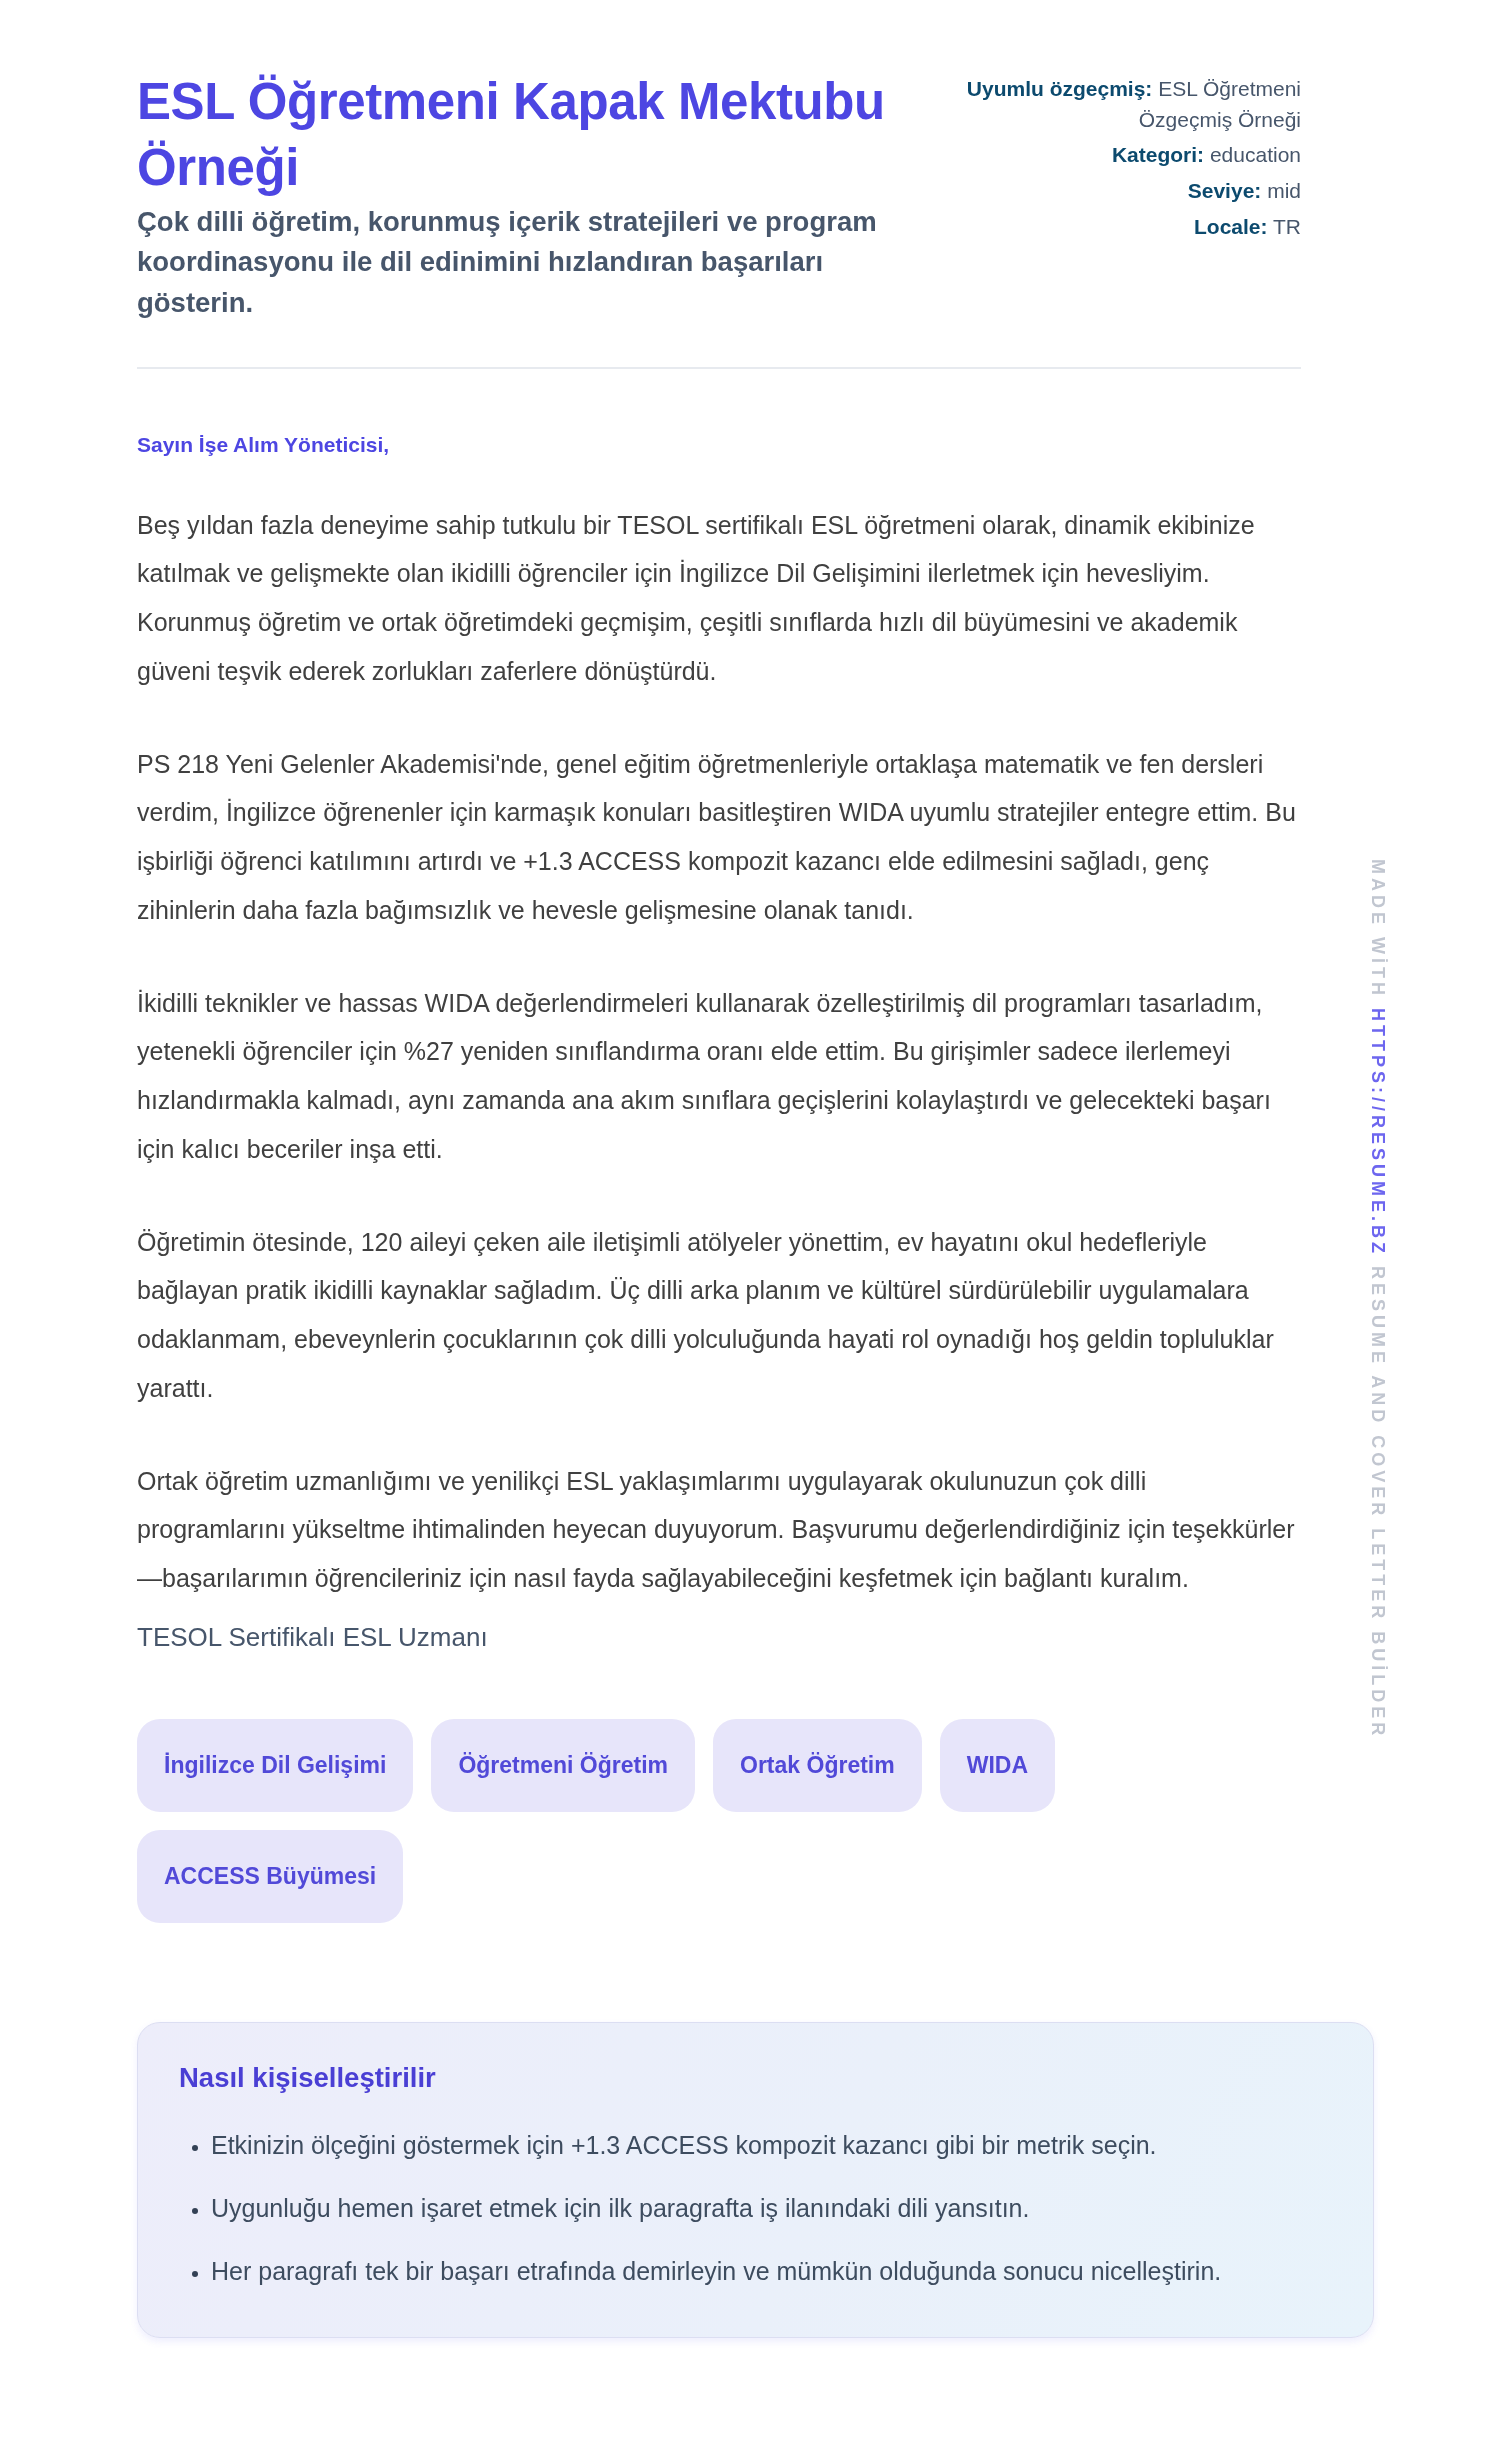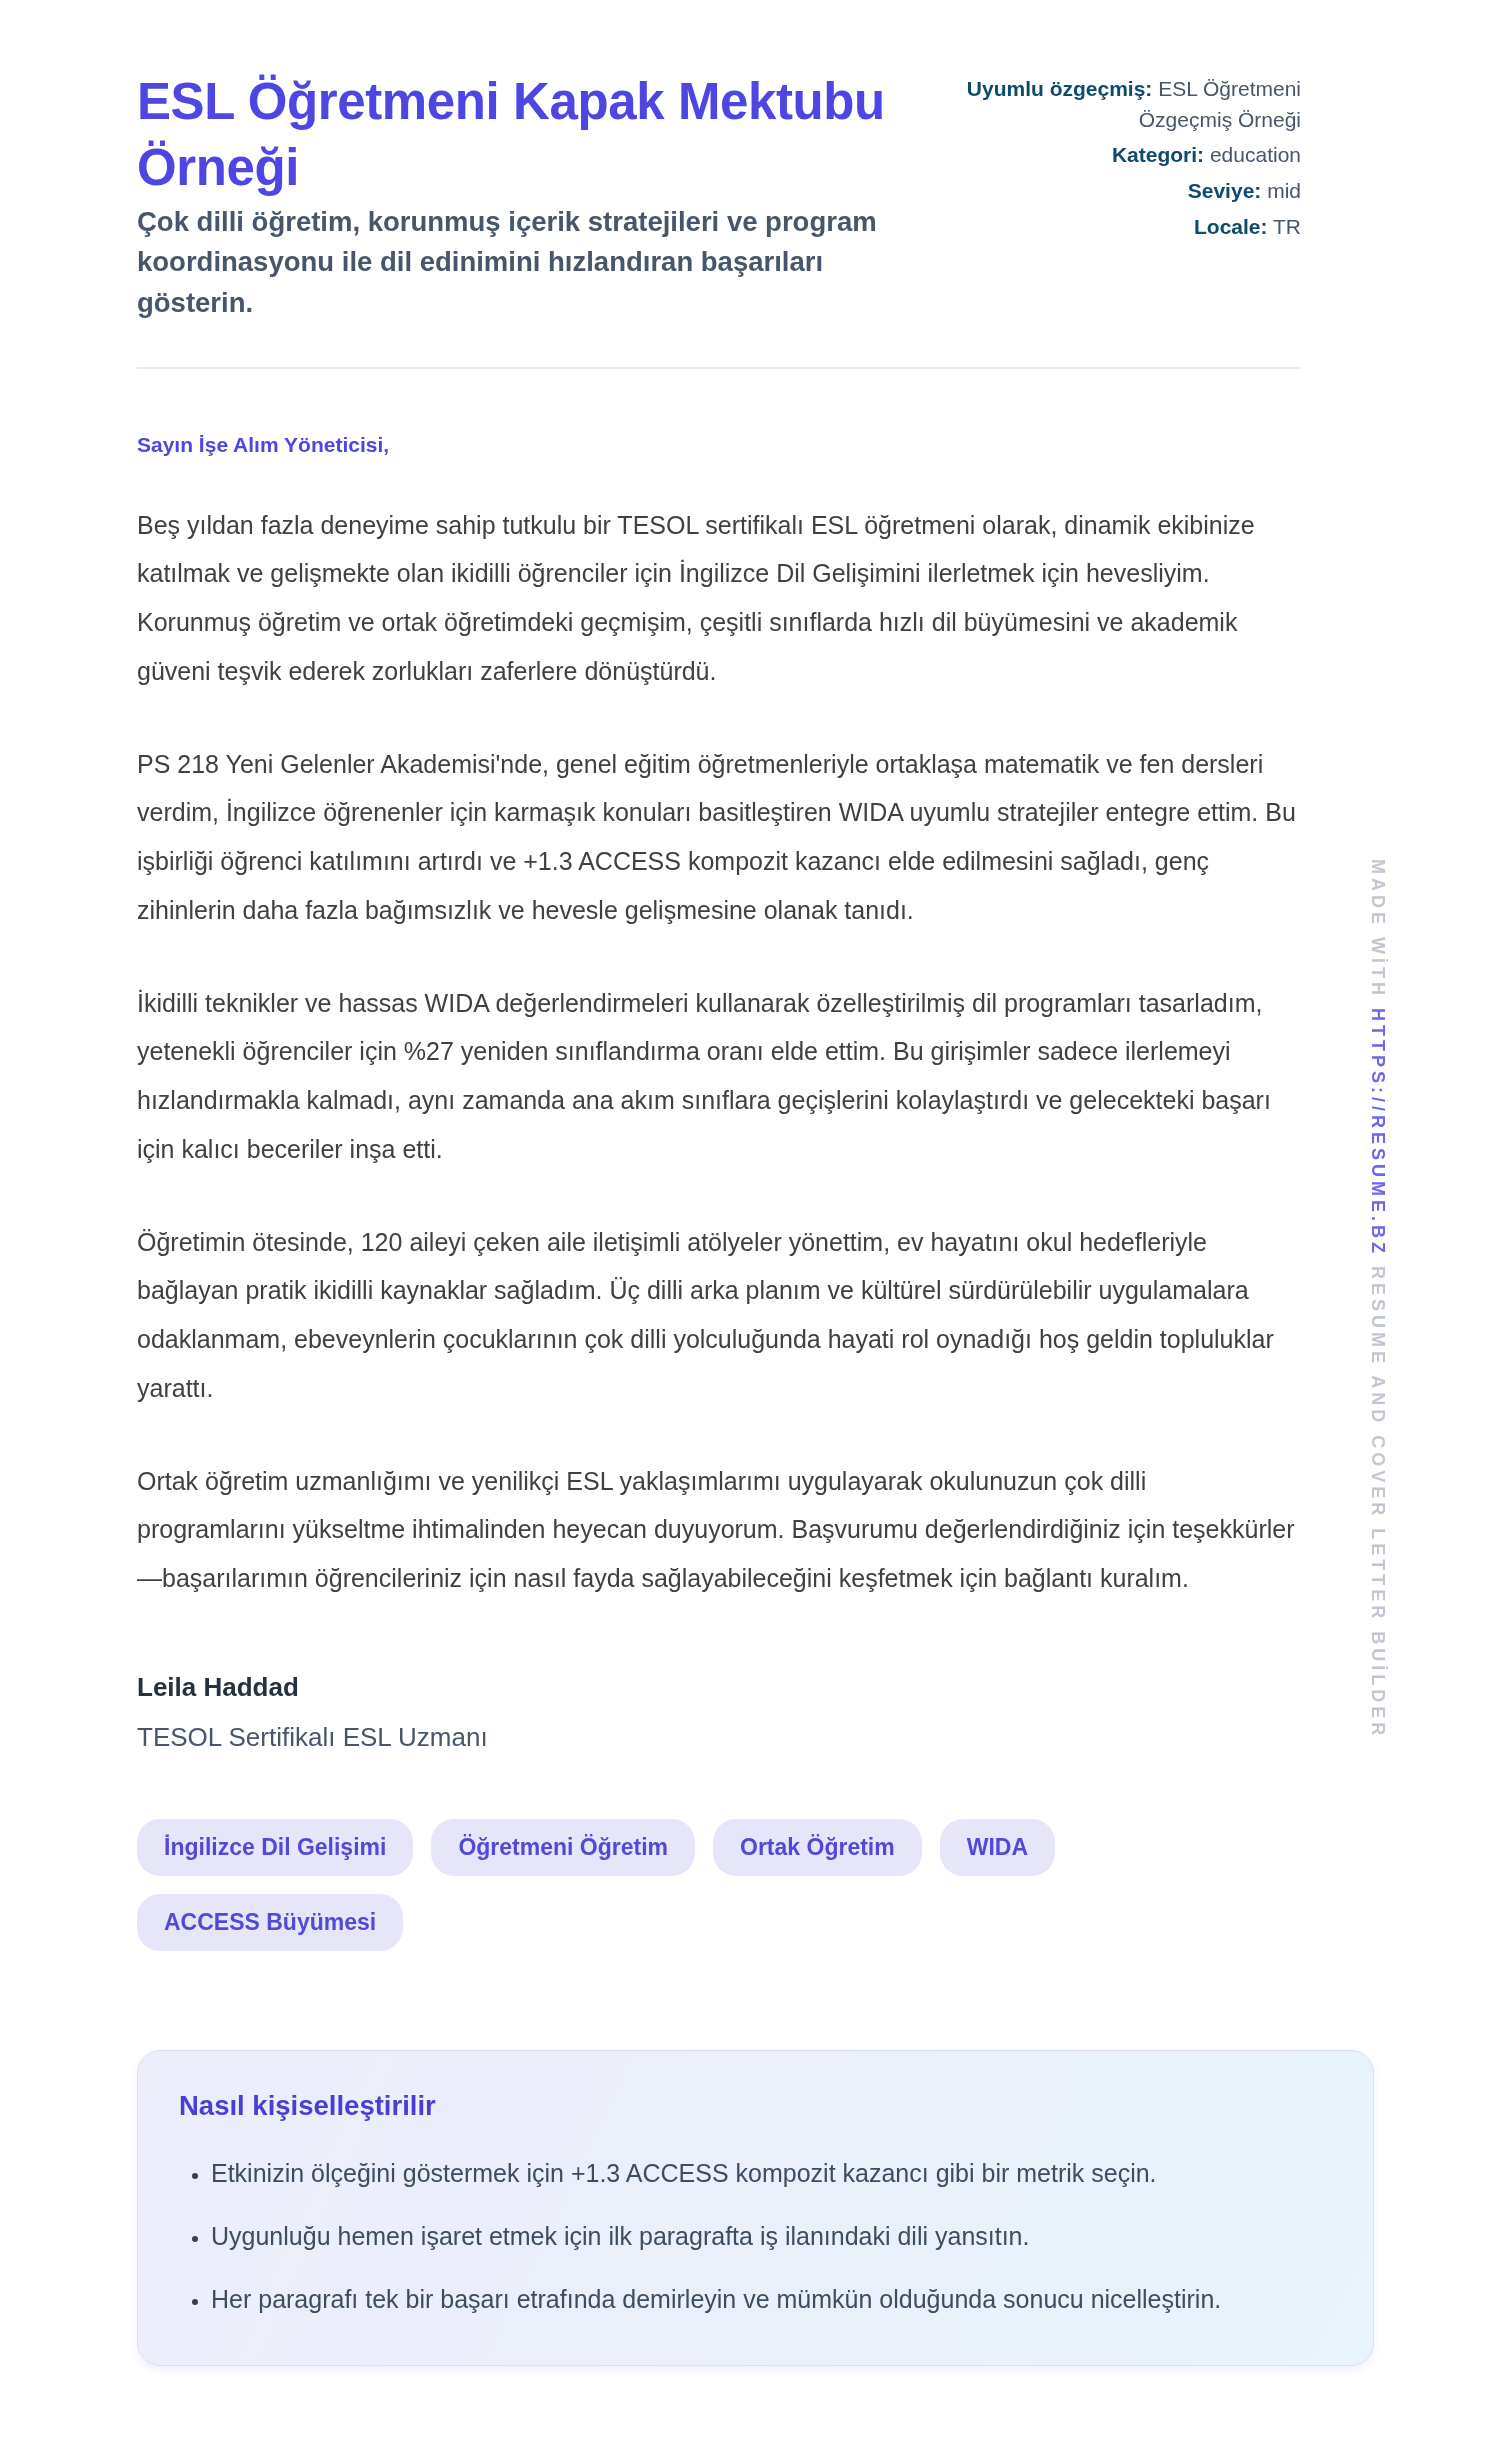--- a/index.html
+++ b/index.html
@@ -94,21 +94,21 @@
     display: flex;
     flex-wrap: wrap;
     gap: 18px;
   }
   .tag {
     display: inline-block;
     background: #e7e5fa;
     color: #5149d8;
     font-size: 23px;
     font-weight: 600;
-    padding: 15px 27px;
+    padding: 33px 27px;
     border-radius: 23px;
     white-space: nowrap;
     cursor: pointer;
   }
 
   
   .tipbox {
     margin-top: 99px;
     width: 1237px;
     border: 1.8px solid #dcdef2;
@@ -188,21 +188,20 @@
 
     <hr class="divider">
 
     <section class="letter">
       <p class="salutation">Sayın İşe Alım Yöneticisi,</p>
       <p class="para">Beş yıldan fazla deneyime sahip tutkulu bir TESOL sertifikalı ESL öğretmeni olarak, dinamik ekibinize katılmak ve gelişmekte olan ikidilli öğrenciler için İngilizce Dil Gelişimini ilerletmek için hevesliyim. Korunmuş öğretim ve ortak öğretimdeki geçmişim, çeşitli sınıflarda hızlı dil büyümesini ve akademik güveni teşvik ederek zorlukları zaferlere dönüştürdü.</p>
       <p class="para">PS 218 Yeni Gelenler Akademisi'nde, genel eğitim öğretmenleriyle ortaklaşa matematik ve fen dersleri verdim, İngilizce öğrenenler için karmaşık konuları basitleştiren WIDA uyumlu stratejiler entegre ettim. Bu işbirliği öğrenci katılımını artırdı ve +1.3 ACCESS kompozit kazancı elde edilmesini sağladı, genç zihinlerin daha fazla bağımsızlık ve hevesle gelişmesine olanak tanıdı.</p>
       <p class="para">İkidilli teknikler ve hassas WIDA değerlendirmeleri kullanarak özelleştirilmiş dil programları tasarladım, yetenekli öğrenciler için %27 yeniden sınıflandırma oranı elde ettim. Bu girişimler sadece ilerlemeyi hızlandırmakla kalmadı, aynı zamanda ana akım sınıflara geçişlerini kolaylaştırdı ve gelecekteki başarı için kalıcı beceriler inşa etti.</p>
       <p class="para">Öğretimin ötesinde, 120 aileyi çeken aile iletişimli atölyeler yönettim, ev hayatını okul hedefleriyle bağlayan pratik ikidilli kaynaklar sağladım. Üç dilli arka planım ve kültürel sürdürülebilir uygulamalara odaklanmam, ebeveynlerin çocuklarının çok dilli yolculuğunda hayati rol oynadığı hoş geldin topluluklar yarattı.</p>
       <p class="para">Ortak öğretim uzmanlığımı ve yenilikçi ESL yaklaşımlarımı uygulayarak okulunuzun çok dilli programlarını yükseltme ihtimalinden heyecan duyuyorum. Başvurumu değerlendirdiğiniz için teşekkürler—başarılarımın öğrencileriniz için nasıl fayda sağlayabileceğini keşfetmek için bağlantı kuralım.</p>
-      <p class="sig-name">Leila Haddad</p>
       <p class="sig-role">TESOL Sertifikalı ESL Uzmanı</p>
     </section>
 
     <div class="tags">
       <span class="tag">İngilizce Dil Gelişimi</span>
       <span class="tag">Öğretmeni Öğretim</span>
       <span class="tag">Ortak Öğretim</span>
       <span class="tag">WIDA</span>
       <span class="tag">ACCESS Büyümesi</span>
     </div>

